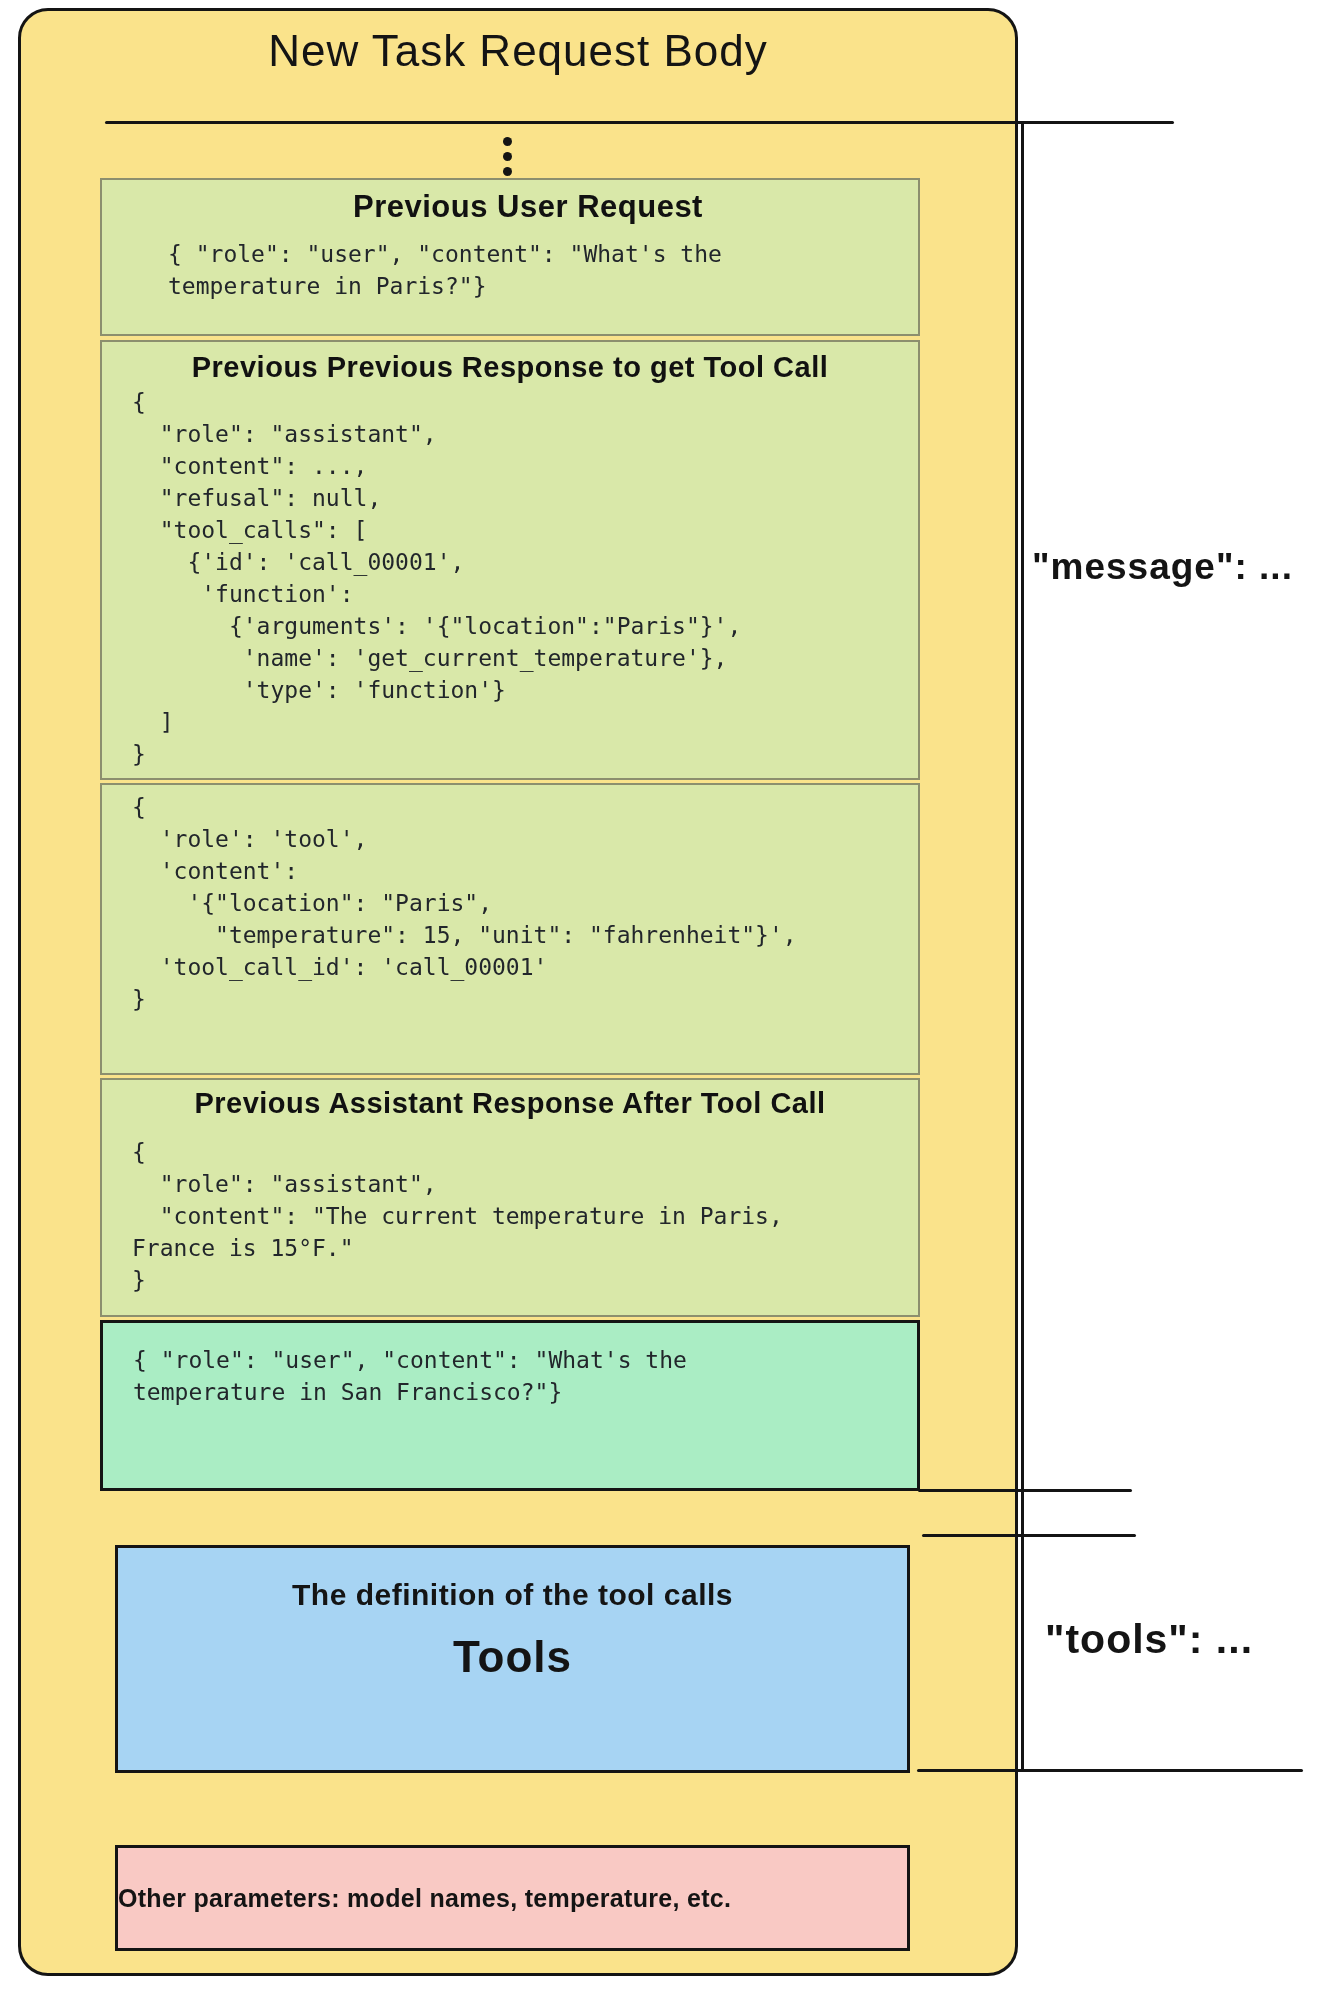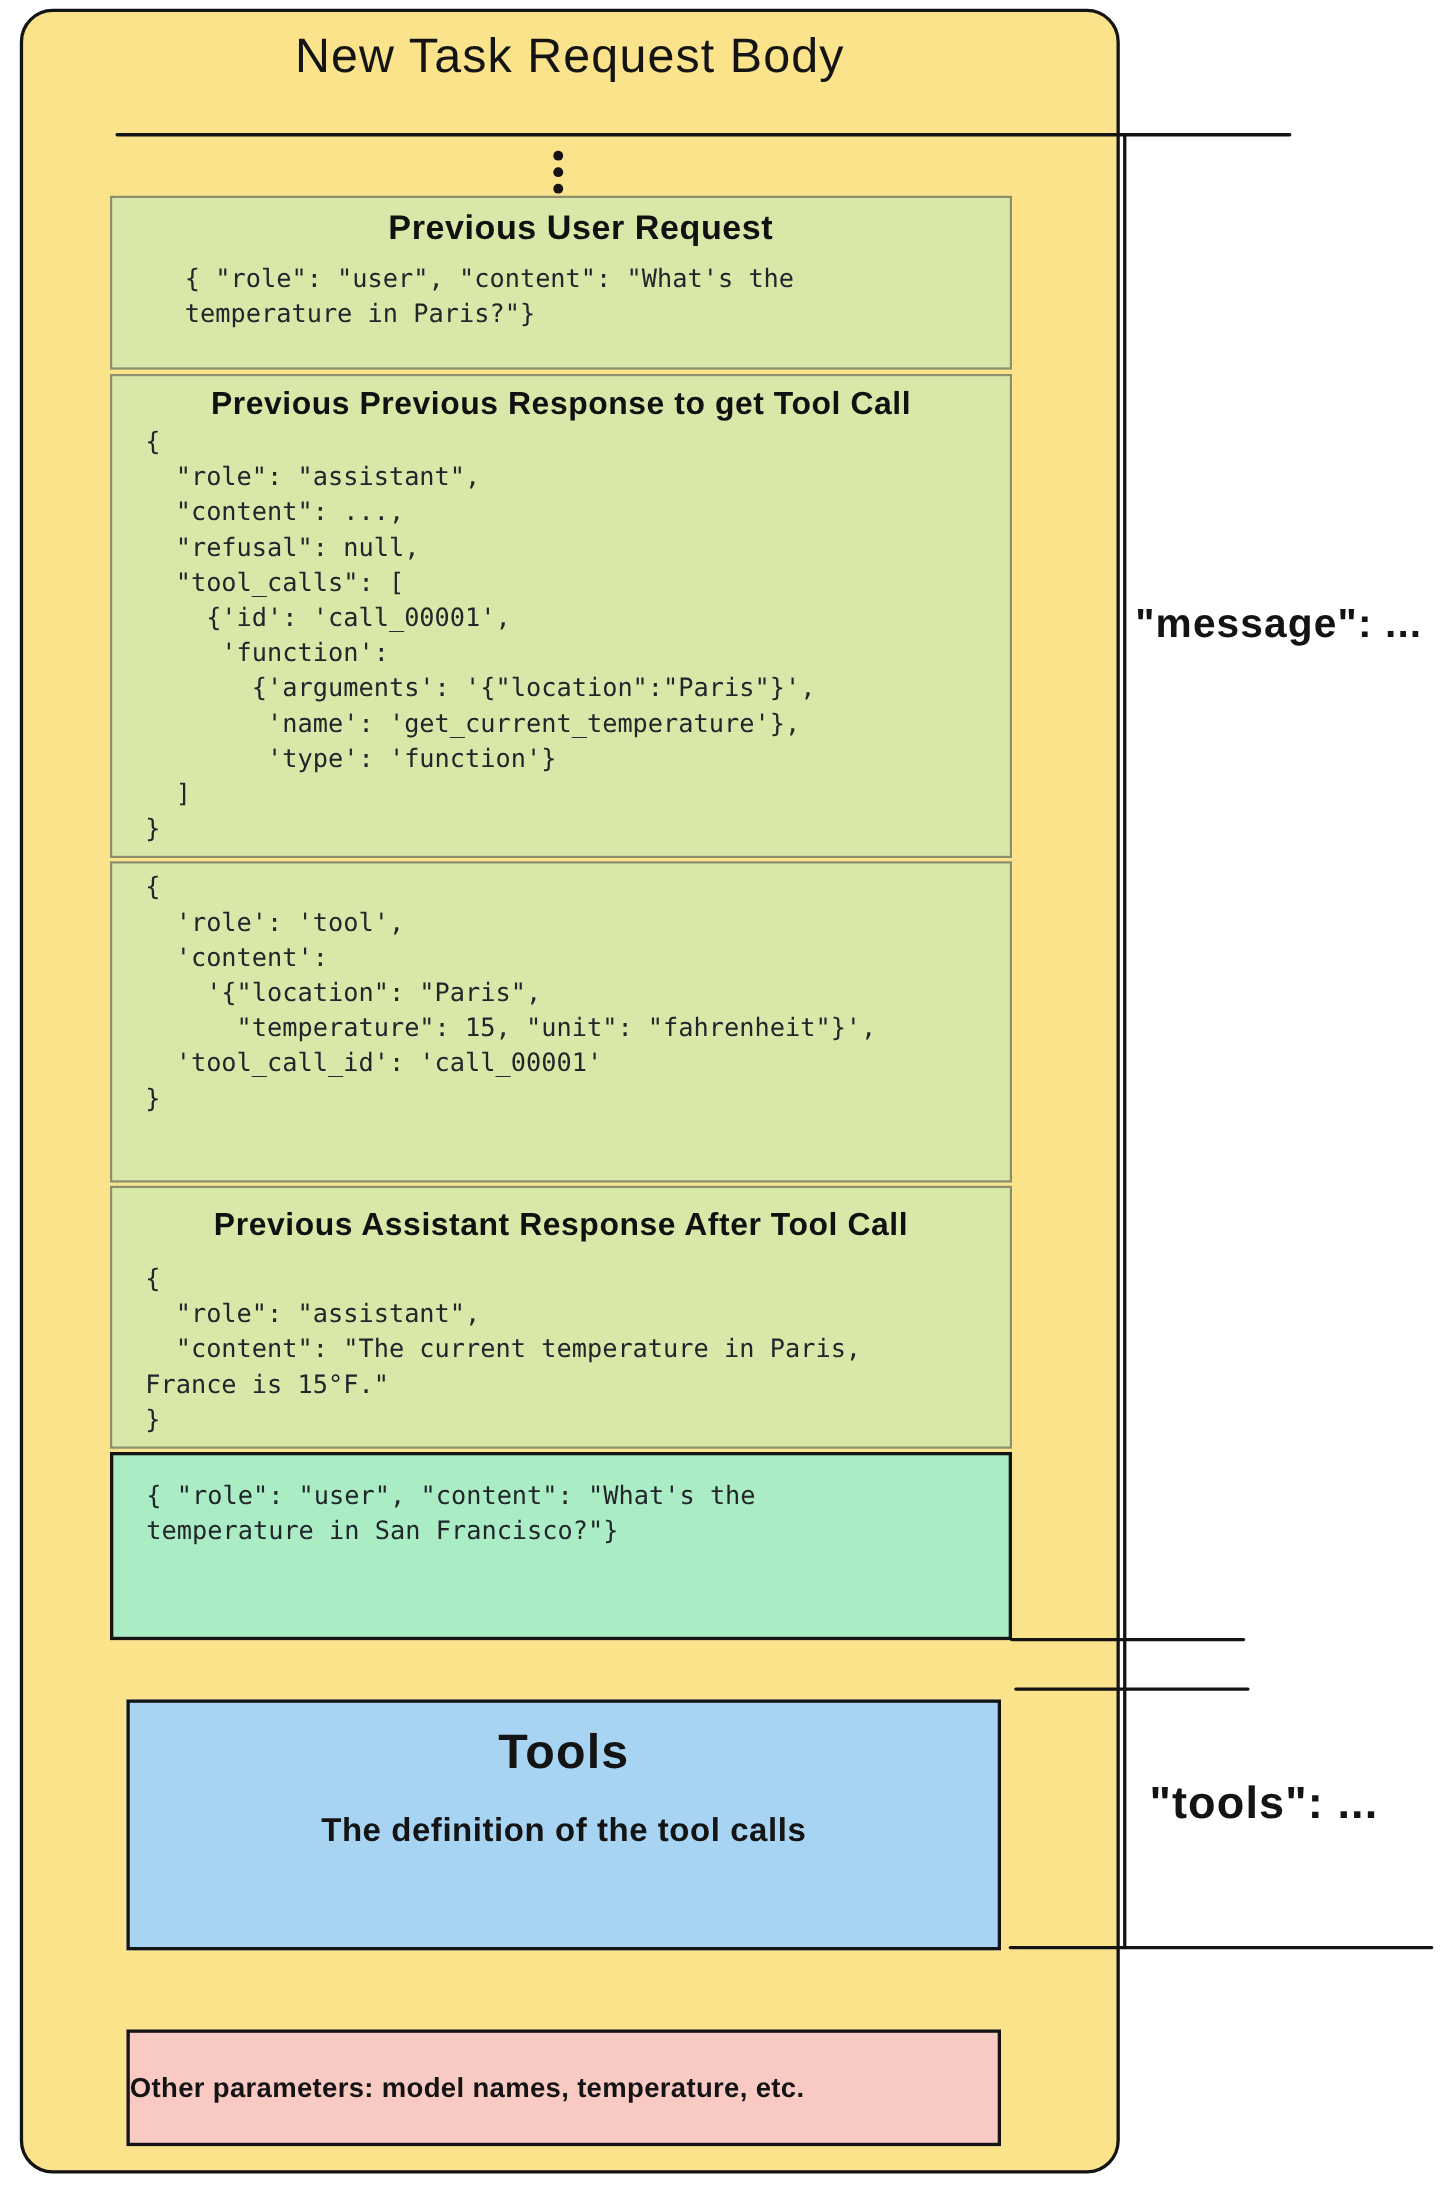--- a/index.html
+++ b/index.html
@@ -34,21 +34,21 @@
   #box2 { top:340px; height:440px; }
   #box3 { top:783px; height:292px; }
   #box4 { top:1078px; height:239px; }
   #box5 { top:1320px; height:171px; background:#AAEDC4; border:3px solid #141414; }
 
   .btitle {
     font-size:29px; font-weight:bold; text-align:center;
     letter-spacing:0.5px; padding-top:9px; color:#111;
   }
   #box1 .btitle, #box3 .btitle, #box5 .btitle { font-size:31px; }
-  #box4 .btitle { padding-top:18px; }
+  #box4 .btitle { padding-top:7px; }
 
   .code {
     font-family:"DejaVu Sans Mono", monospace;
     font-size:23px; line-height:32px; color:#22262b;
     margin:0; padding:0 0 0 30px; white-space:pre;
   }
   #box1 .code { margin-top:13px; }
   #box2 .code { margin-top:2px; }
   #box3 .code { margin-top:6px; }
   #box4 .code { margin-top:16px; }
@@ -141,22 +141,22 @@
 France is 15°F."
 }</pre>
 </div>
 
 <div id="box5" class="gbox">
   <pre class="code">{ "role": "user", "content": "What's the
 temperature in San Francisco?"}</pre>
 </div>
 
 <div id="tools-box" class="abs">
+  <div id="tools-sub">The definition of the tool calls</div>
   <div id="tools-title">Tools</div>
-  <div id="tools-sub">The definition of the tool calls</div>
 </div>
 
 <div id="pink-box" class="abs">
   <div id="pink-text">Other parameters: model names, temperature, etc.</div>
 </div>
 
 <div id="ann-message" class="annotation">"message": ...</div>
 <div id="ann-tools" class="annotation">"tools": ...</div>
 
 </body></html>

